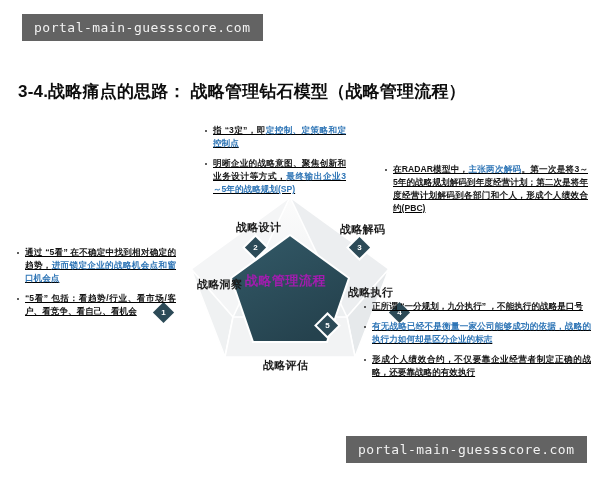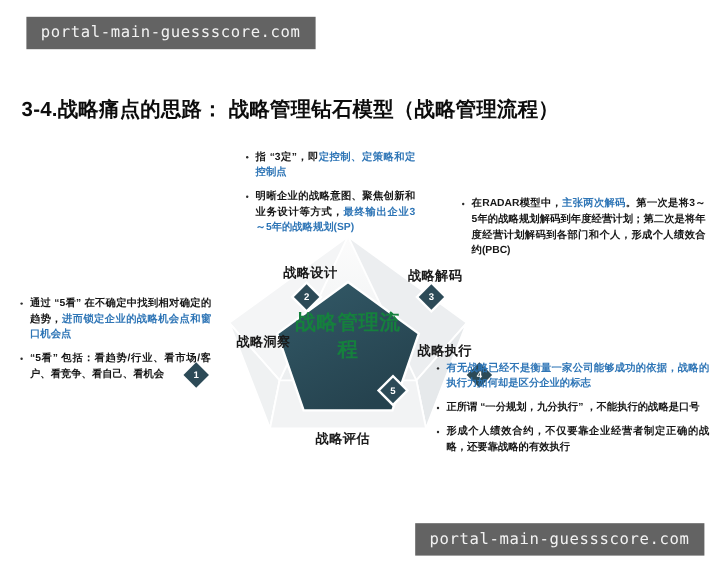--- a/index.html
+++ b/index.html
@@ -26,22 +26,22 @@
     font-size:17px;font-weight:bold;color:#0d0d0d;
     letter-spacing:.2px;white-space:nowrap;
   }
 
   
   .stage{position:absolute;left:175px;top:195px;width:230px;height:165px;}
   .stage svg{position:absolute;left:0;top:0;overflow:visible;}
 
   .center-label{
     position:absolute;left:50%;top:52%;transform:translate(-50%,-50%);
-    color:#15803d;font-size:17px;font-weight:bold;line-height:1.35;
-    text-align:center;width:90px;letter-spacing:.5px;
+    color:#a21caf;font-size:13px;font-weight:bold;line-height:1.35;
+    width:90px;letter-spacing:.5px;
   }
 
   
   .node-label{
     position:absolute;font-size:11px;font-weight:bold;color:#1a1a1a;
     white-space:nowrap;letter-spacing:.3px;
   }
   .n1{left:197px;top:277px;}           
   .n2{left:236px;top:220px;}           
   .n3{left:340px;top:222px;}           
@@ -57,21 +57,21 @@
     display:block;transform:rotate(-45deg);color:#ffffff;
     font-size:8px;font-weight:bold;line-height:15px;text-align:center;
   }
   .b1{left:156px;top:305px;}
   .b2{left:248px;top:240px;}
   .b3{left:352px;top:240px;}
   .b4{left:392px;top:305px;}
   .b5{left:320px;top:318px;}
 
   
-  .tb{position:absolute;}
+  .tb{position:absolute;text-decoration:underline;}
   .tb ul{margin:0;padding:0;list-style:none;}
   .tb li{
     position:relative;padding-left:9px;margin-bottom:7px;
     font-size:8.6px;line-height:1.52;color:#161616;font-weight:bold;
     text-align:justify;
   }
   .tb li:last-child{margin-bottom:0;}
   .tb li::before{
     content:"";position:absolute;left:1px;top:6px;
     width:2px;height:2px;background:#2b2b2b;border-radius:50%;
@@ -163,21 +163,21 @@
   </div>
 
   <div class="tb blk-right-top">
     <ul>
       <li><span>在RADAR模型中，</span><span class="hi">主张两次解码</span><span>。第一次是将3～5年的战略规划解码到年度经营计划；第二次是将年度经营计划解码到各部门和个人，形成个人绩效合约(PBC)</span></li>
     </ul>
   </div>
 
   <div class="tb blk-right-bottom">
     <ul>
+      <li><span>正所谓 “一分规划，九分执行” ，不能执行的战略是口号</span><span class="hi"></span><span></span></li>
       <li><span></span><span class="hi">有无战略已经不是衡量一家公司能够成功的依据，战略的执行力如何却是区分企业的标志</span><span></span></li>
-      <li><span>正所谓 “一分规划，九分执行” ，不能执行的战略是口号</span><span class="hi"></span><span></span></li>
       <li><span>形成个人绩效合约，不仅要靠企业经营者制定正确的战略，还要靠战略的有效执行</span><span class="hi"></span><span></span></li>
     </ul>
   </div>
 
   <div class="watermark wm-bottom">portal-main-guessscore.com</div>
 
 </div>
 
 </body></html>

